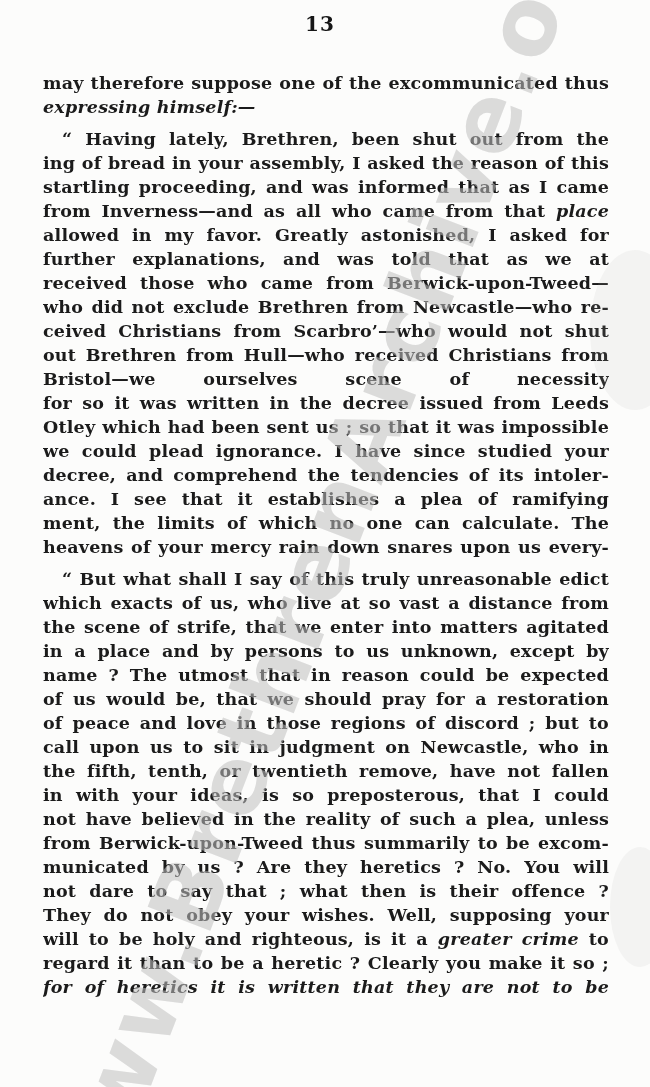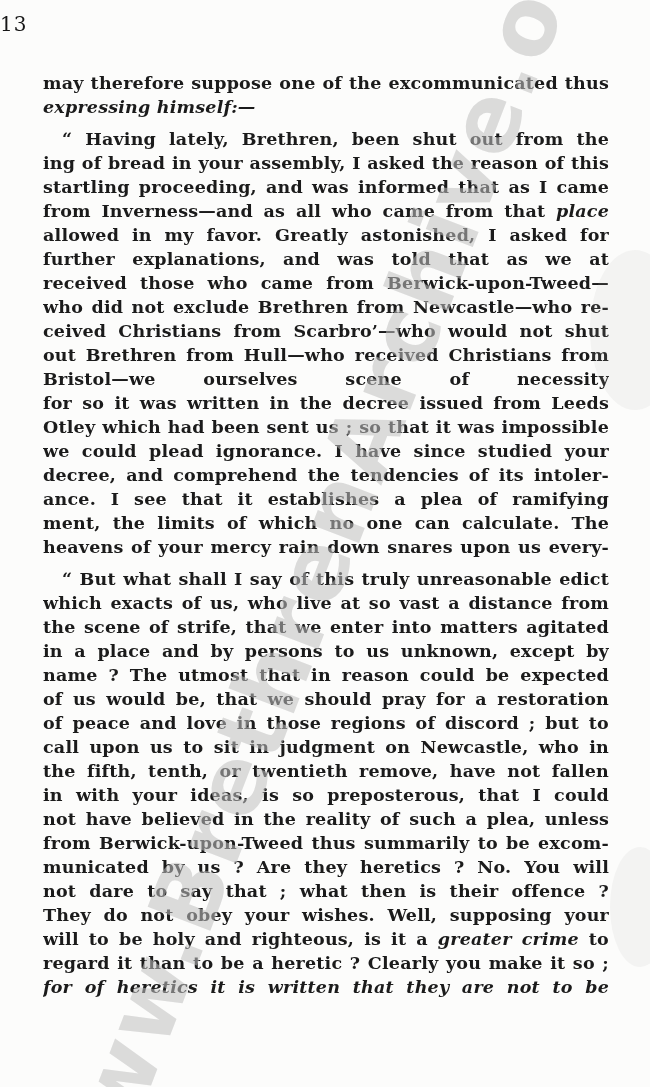--- a/index.html
+++ b/index.html
@@ -15,23 +15,23 @@
   .scan-page {
     position: absolute;
     inset: 0;
     background: #fcfcfb;
   }
   .page-number {
     position: absolute;
     top: 12px;
     left: 0;
     width: 640px;
-    text-align: left;
+    text-align: center;
     font-size: 20px;
-    font-weight: normal;
+    font-weight: bold;
     letter-spacing: 1px;
     color: #161616;
   }
   .text-column {
     position: absolute;
     top: 63px;
     left: 35px;
     width: 582px;
     font-size: 17.5px;
     font-weight: bold;

